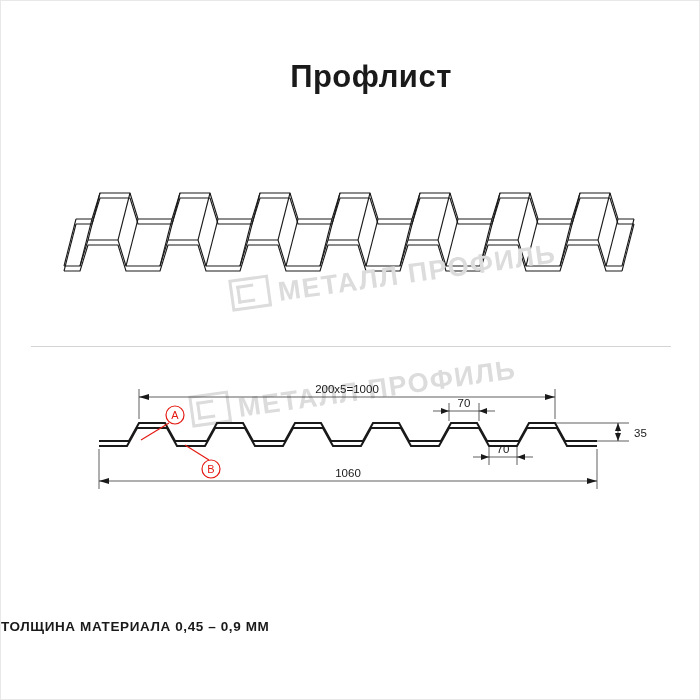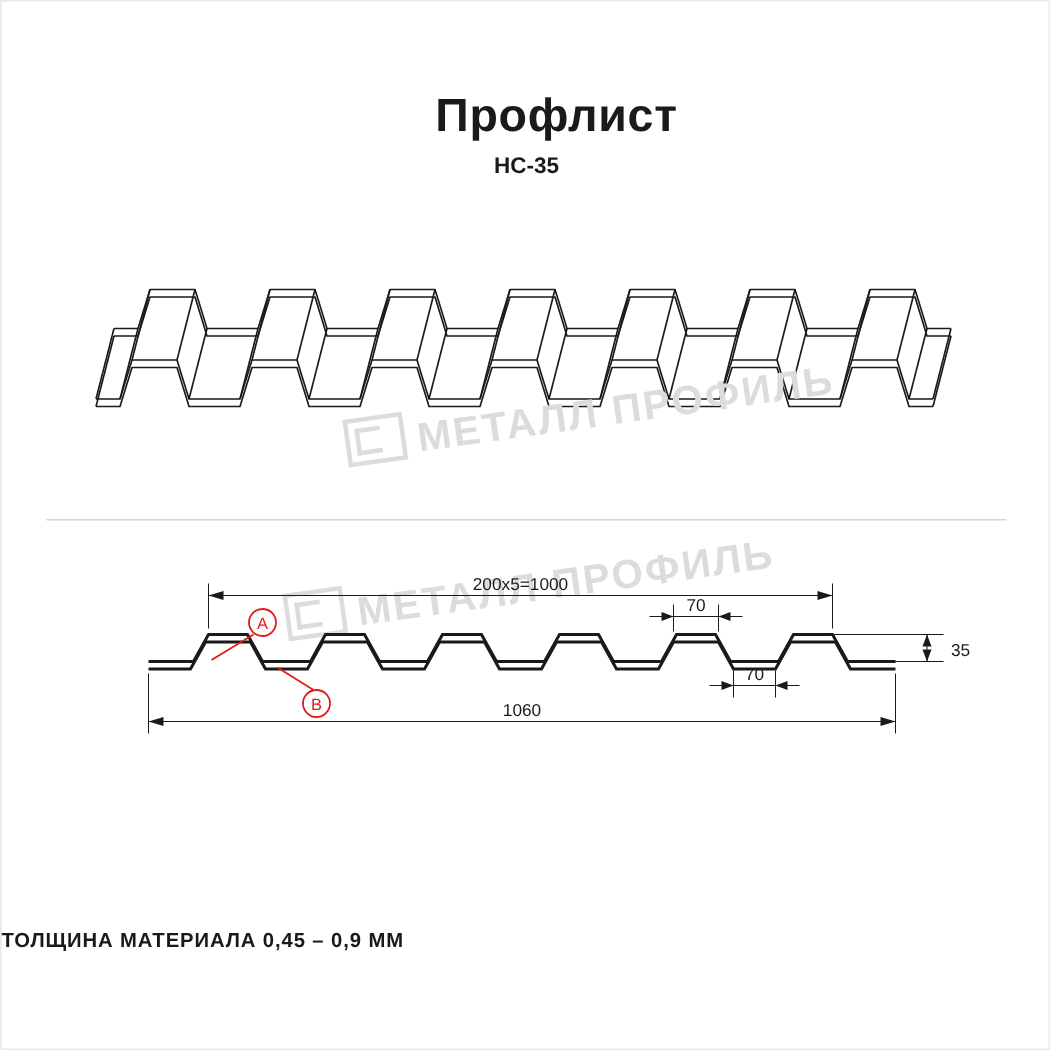--- a/index.html
+++ b/index.html
@@ -112,21 +112,20 @@
     border-right: none;
   }
   svg { display: block; overflow: visible; }
 </style>
 </head>
 <body>
 
 <div class="page">
 
   <div class="title">Профлист</div>
-  <div class="subtitle">НС-35</div>
 
   <div class="iso-wrap">
     <svg width="590" height="140" viewBox="0 0 590 140">
       <g fill="none" stroke="#1a1a1a" stroke-width="1.1" stroke-linejoin="round">
 
         <path d="M20 48 L36 48 L44 22 L74 22 L82 48 L116 48 L124 22 L154 22 L162 48 L196 48 L204 22 L234 22 L242 48 L276 48 L284 22 L314 22 L322 48 L356 48 L364 22 L394 22 L402 48 L436 48 L444 22 L474 22 L482 48 L516 48 L524 22 L554 22 L562 48 L578 48"></path>
 
         <path d="M20 53 L36 53 L44 27 L74 27 L82 53 L116 53 L124 27 L154 27 L162 53 L196 53 L204 27 L234 27 L242 53 L276 53 L284 27 L314 27 L322 53 L356 53 L364 27 L394 27 L402 53 L436 53 L444 27 L474 27 L482 53 L516 53 L524 27 L554 27 L562 53 L578 53"></path>
 
         <path d="M8 95 L24 95 L32 69 L62 69 L70 95 L104 95 L112 69 L142 69 L150 95 L184 95 L192 69 L222 69 L230 95 L264 95 L272 69 L302 69 L310 95 L344 95 L352 69 L382 69 L390 95 L424 95 L432 69 L462 69 L470 95 L504 95 L512 69 L542 69 L550 95 L566 95"></path>

